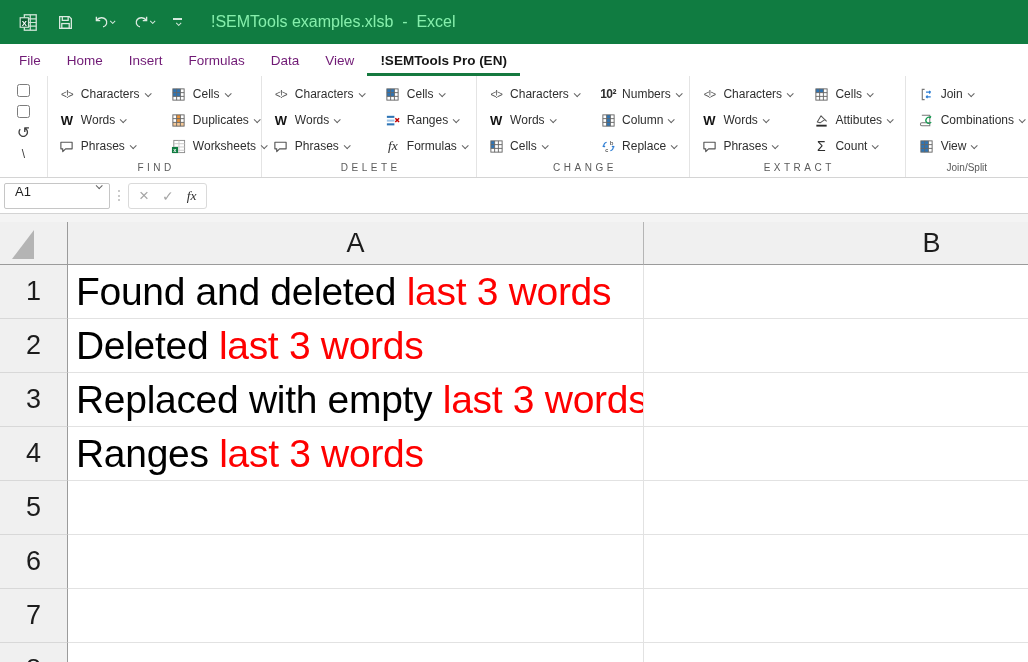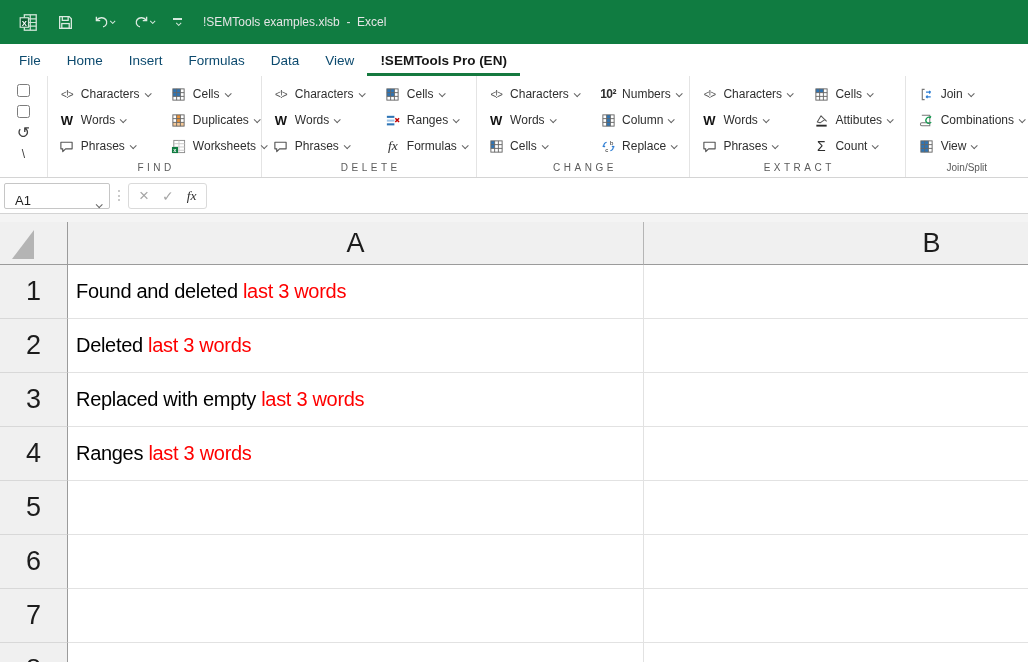--- a/index.html
+++ b/index.html
@@ -5,30 +5,30 @@
   * { margin:0; padding:0; box-sizing:border-box; }
   html,body { width:1028px; height:662px; overflow:hidden; }
   body { font-family:"Liberation Sans", sans-serif; background:#fff; }
   .window { width:1028px; height:662px; overflow:hidden; background:#fff; display:flex; flex-direction:column; }
 
   
   .titlebar { height:44px; background:#107C41; display:flex; align-items:center; padding-left:14px; flex:none; }
   .qat { display:flex; align-items:center; gap:9px; }
   .qbtn { display:flex; align-items:center; justify-content:center; height:28px; padding:0 5px; }
   .qbtn svg { display:block; }
-  .title { margin-left:16px; color:#e5e5e5; font-size:12px; white-space:pre; }
+  .title { margin-left:24px; color:#86efac; font-size:16px; white-space:pre; }
   .chev { width:5px; height:5px; border-right:1.4px solid #666; border-bottom:1.4px solid #666;
           transform:rotate(45deg) translateY(-1px); display:inline-block; flex:none; }
   .chev.w { border-color:rgba(235,245,238,.9); width:4px; height:4px; }
   .qat-custom { display:flex; flex-direction:column; align-items:center; gap:2px; }
   .qat-custom .bar { width:9px; height:1.4px; background:rgba(235,245,238,.9); }
 
   
   .tabrow { height:32px; background:#fff; display:flex; align-items:flex-end; padding-left:6px; flex:none; }
-  .tab { padding:6px 13px 5px; font-size:13.5px; color:#0c4a6e; border-bottom:3px solid transparent; }
+  .tab { padding:6px 13px 5px; font-size:13.5px; color:#701a75; border-bottom:3px solid transparent; }
   .tab.active { font-weight:bold; color:#161616; border-bottom:3px solid #15793f; }
 
   
   .ribbon { height:102px; background:#fff; border-bottom:1px solid #d4d4d4; display:flex; flex:none; }
   .rgroup { position:relative; border-right:1px solid #e4e4e4; height:100%; }
   .rgroup.mini { width:48px; display:flex; flex-direction:column; align-items:center; padding-top:8px; gap:8px; }
   .cbox { width:13px; height:13px; border:1.6px solid #7c7c7c; border-radius:2.5px; background:#fff; }
   .mini-undo { font-size:16px; line-height:14px; color:#3f3f3f; }
   .mini-slash { font-size:12px; line-height:12px; color:#3f3f3f; }
   .gbody { display:grid; grid-template-rows:repeat(3,26px); grid-auto-flow:column;
@@ -45,21 +45,21 @@
   .tic { font-size:10px; color:#555; letter-spacing:-1px; }
   .wic { font-weight:bold; font-size:13px; color:#141414; }
   .fxic { font-style:italic; font-family:"Liberation Serif", serif; font-size:13.5px; color:#2e2e2e; }
   .sigic { font-size:14px; color:#2e2e2e; }
   .numic { font-size:12px; color:#2e2e2e; font-weight:bold; letter-spacing:-0.5px; }
 
   
   .fbar { height:36px; background:#fff; border-bottom:1px solid #d4d4d4; display:flex; align-items:center;
           padding-left:4px; flex:none; }
   .namebox { width:106px; height:26px; border:1px solid #c6c6c6; border-radius:2px; display:flex;
-             align-items:flex-end; padding:0 8px 0 10px; font-size:13px; color:#1f1f1f; }
+             align-items:flex-start; padding:0 8px 0 10px; font-size:13px; color:#1f1f1f; }
   .namebox .chev { margin-left:auto; }
   .vdots { display:flex; flex-direction:column; gap:2.5px; margin:0 8px; }
   .vdots i { width:2px; height:2px; background:#b9b9b9; border-radius:50%; }
   .fx-cluster { height:26px; border:1px solid #dadada; border-radius:3px; display:flex; align-items:center;
                 gap:13px; padding:0 10px; }
   .fcancel { font-size:17px; color:#a6a6a6; line-height:1; }
   .fenter  { font-size:14px; color:#a6a6a6; line-height:1; }
   .formula-text { margin-left:12px; font-size:13px; color:#1c1c1c; white-space:pre; }
 
   
@@ -69,21 +69,21 @@
   .hrow { height:43px; }
   .srow { height:54px; }
   .corner { background:#f0f0f0; border-right:1px solid #9b9b9b; border-bottom:1px solid #9b9b9b; position:relative; }
   .tri { position:absolute; left:12px; bottom:5px; width:0; height:0;
          border-left:22px solid transparent; border-bottom:29px solid #b4b4b4; }
   .chead { background:#f0f0f0; border-right:1px solid #b5b5b5; border-bottom:1px solid #9b9b9b;
            display:flex; align-items:center; justify-content:center; font-size:27px; color:#1c1c1c; }
   .rownum { background:#f0f0f0; border-right:1px solid #9b9b9b; border-bottom:1px solid #d8d8d8;
             display:flex; align-items:center; justify-content:center; font-size:27px; color:#1c1c1c; }
   .cell { background:#fff; border-right:1px solid #e2e2e2; border-bottom:1px solid #e2e2e2;
-          display:flex; align-items:center; padding-left:8px; font-size:20px; letter-spacing:-0.3px;
+          display:flex; align-items:center; padding-left:8px; font-size:39px; letter-spacing:-0.3px;
           white-space:pre; overflow:hidden; }
   .btxt { color:#000; }
   .rtxt { color:#fe0000; }
 </style>
 </head>
 <body>
 
 <div class="window">
 
   <div class="titlebar">

